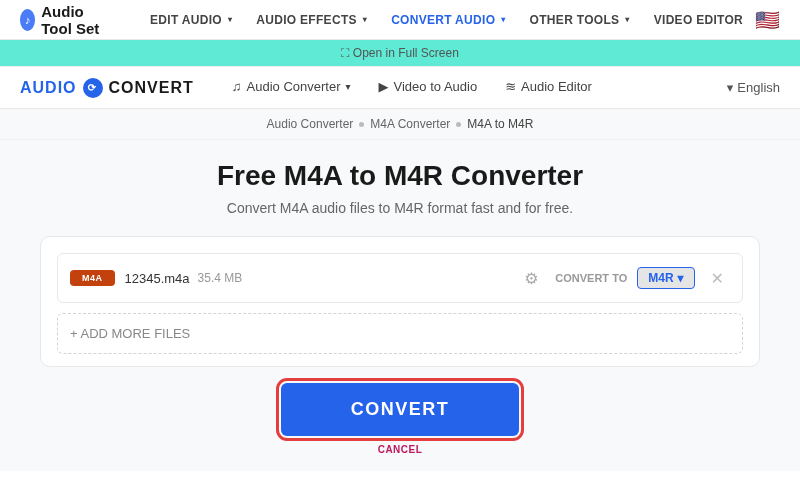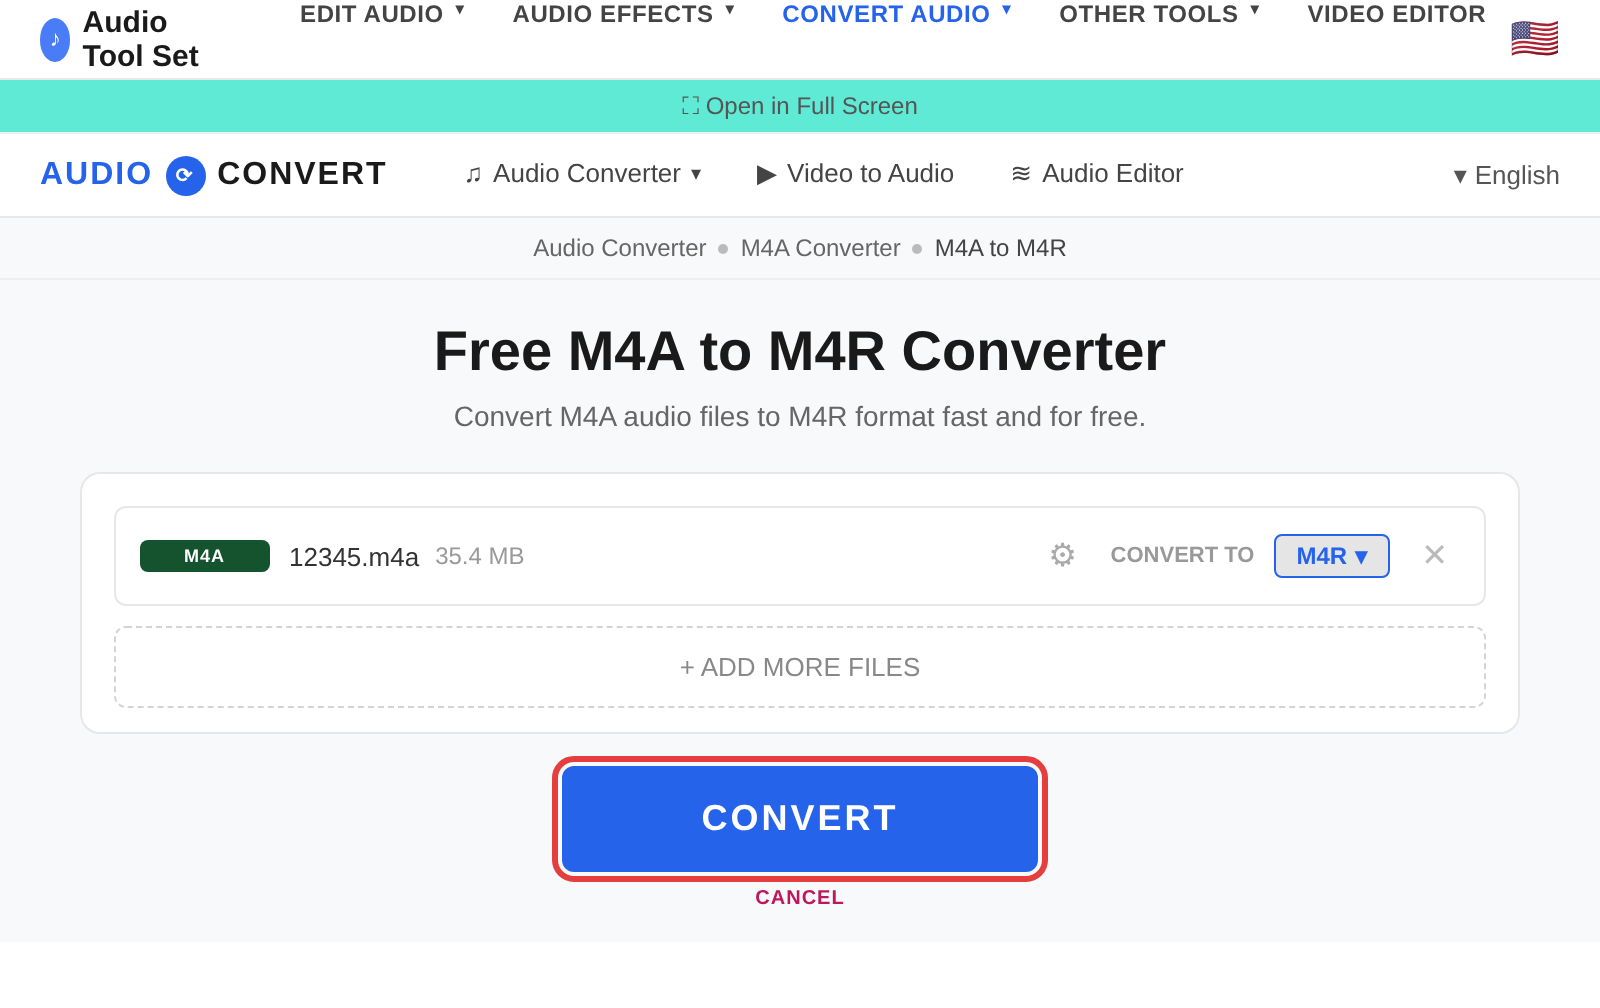--- a/index.html
+++ b/index.html
@@ -20,21 +20,21 @@
     .logo-icon {
       width: 22px; height: 22px; background: #4a7cf7;
       border-radius: 50%; display: flex; align-items: center; justify-content: center;
       color: #fff; font-size: 11px; font-weight: 900;
     }
     .nav-items {
       display: flex; align-items: center; gap: 0;
       flex: 1;
     }
     .nav-item {
-      display: flex; align-items: flex-start; gap: 4px;
+      display: flex; align-items: center; gap: 4px;
       padding: 0 12px; height: 40px;
       font-size: 12px; font-weight: 600; color: #444;
       cursor: pointer; white-space: nowrap;
       text-transform: uppercase; letter-spacing: 0.3px;
     }
     .nav-item.active { color: #2563eb; }
     .nav-item .chevron { font-size: 8px; margin-left: 2px; }
     .nav-flag {
       margin-left: auto;
       font-size: 20px;
@@ -126,24 +126,24 @@
       padding: 16px 16px 12px;
     }
     .file-row {
       display: flex; align-items: center;
       padding: 10px 12px;
       border: 1px solid #e5e7eb;
       border-radius: 6px;
       margin-bottom: 10px;
     }
     .file-badge {
-      background: #14532d;
+      background: #c2410c;
       color: #fff;
       font-size: 9px; font-weight: 700;
-      padding: 3px 22px;
+      padding: 3px 12px;
       border-radius: 4px;
       margin-right: 10px;
       letter-spacing: 0.5px;
       text-transform: uppercase;
     }
     .file-name {
       font-size: 13px; color: #333; font-weight: 400;
       margin-right: 8px;
     }
     .file-size {
@@ -169,21 +169,21 @@
       padding: 3px 10px; border-radius: 4px;
       cursor: pointer; display: flex; align-items: center; gap: 4px;
     }
     .close-btn {
       color: #bbb; font-size: 16px; cursor: pointer;
       padding: 2px 6px;
     }
 
     
     .add-files-row {
-      display: flex; align-items: center; justify-content: center;
+      display: flex; align-items: center; justify-content: flex-start;
       border: 1.5px dashed #d1d5db;
       border-radius: 6px;
       padding: 12px;
       cursor: pointer;
       color: #888; font-size: 13px; font-weight: 500;
       gap: 6px;
       margin-bottom: 0;
     }
 
     

